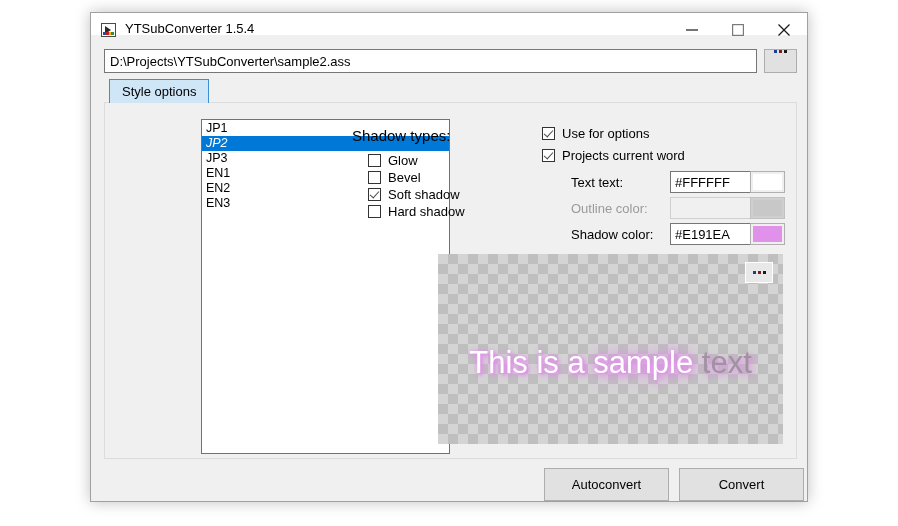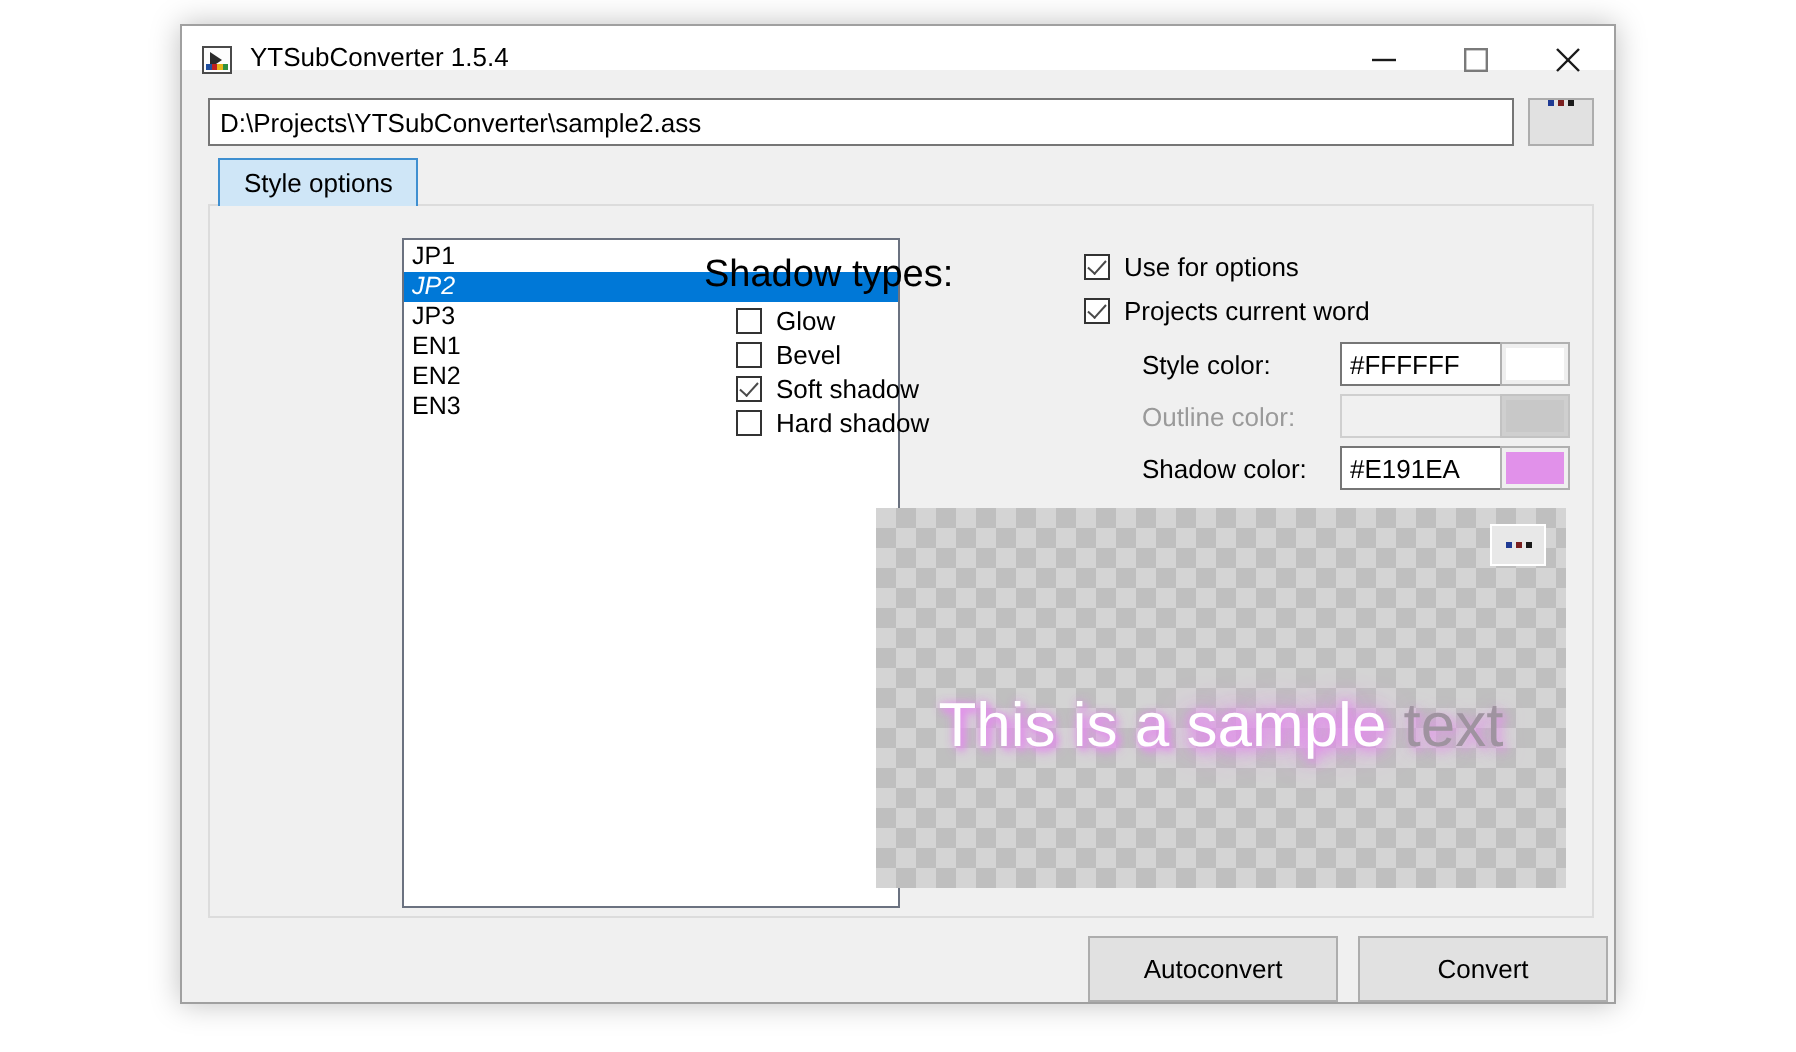--- a/index.html
+++ b/index.html
@@ -193,21 +193,21 @@
   .cb-label {
     margin-left: 7px;
     font-size: 13px;
     color: #000000;
   }
 
   
   #shadow-types-label {
     position: absolute;
     left: 247px; top: 24px;
-    font-size: 19px;
+    font-size: 15px;
     color: #000;
   }
 
   
   .color-label {
     position: absolute;
     font-size: 13px;
     color: #000000;
     white-space: nowrap;
   }
@@ -389,21 +389,21 @@
 
     <div class="cb-row" style="left:437px; top:23px;">
       <span class="cb-box checked"></span>
       <span class="cb-label">Use for options</span>
     </div>
     <div class="cb-row" style="left:437px; top:45px;">
       <span class="cb-box checked"></span>
       <span class="cb-label">Projects current word</span>
     </div>
 
-    <div class="color-label" style="left:466px; top:72px;">Style color:</div>
+    <div class="color-label" style="left:466px; top:72px;">Text text:</div>
     <input class="color-input" style="left: 565px; top: 68px;" type="text" readonly="" value="#FFFFFF">
     <div class="color-swatch" style="left:645px; top:68px;">
       <div class="fill" style="background:#FFFFFF;"></div>
     </div>
 
     <div class="color-label disabled" style="left:466px; top:98px;">Outline color:</div>
     <input class="color-input disabled" style="left: 565px; top: 94px;" type="text" readonly="" disabled="" value="">
     <div class="color-swatch disabled" style="left:645px; top:94px;">
       <div class="fill" style="background:#C8C8C8;"></div>
     </div>

